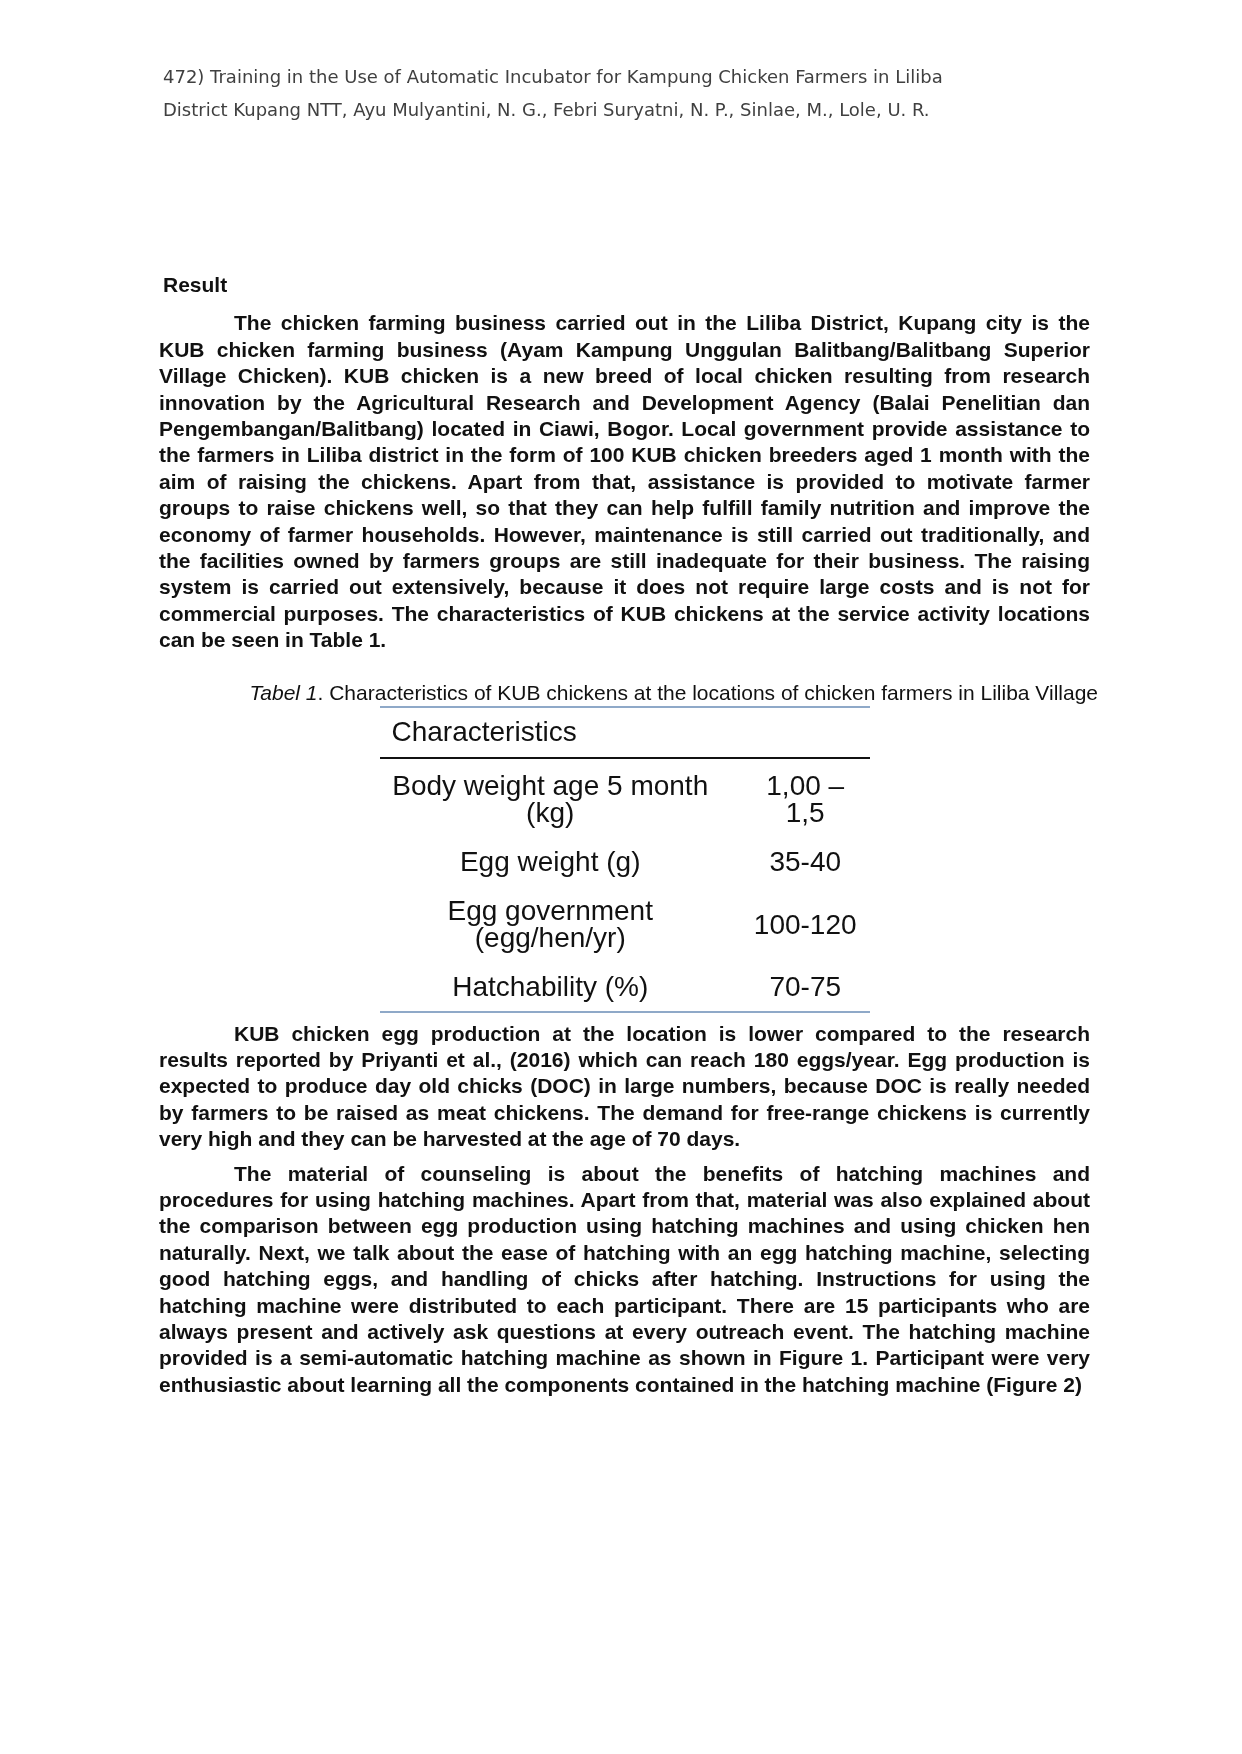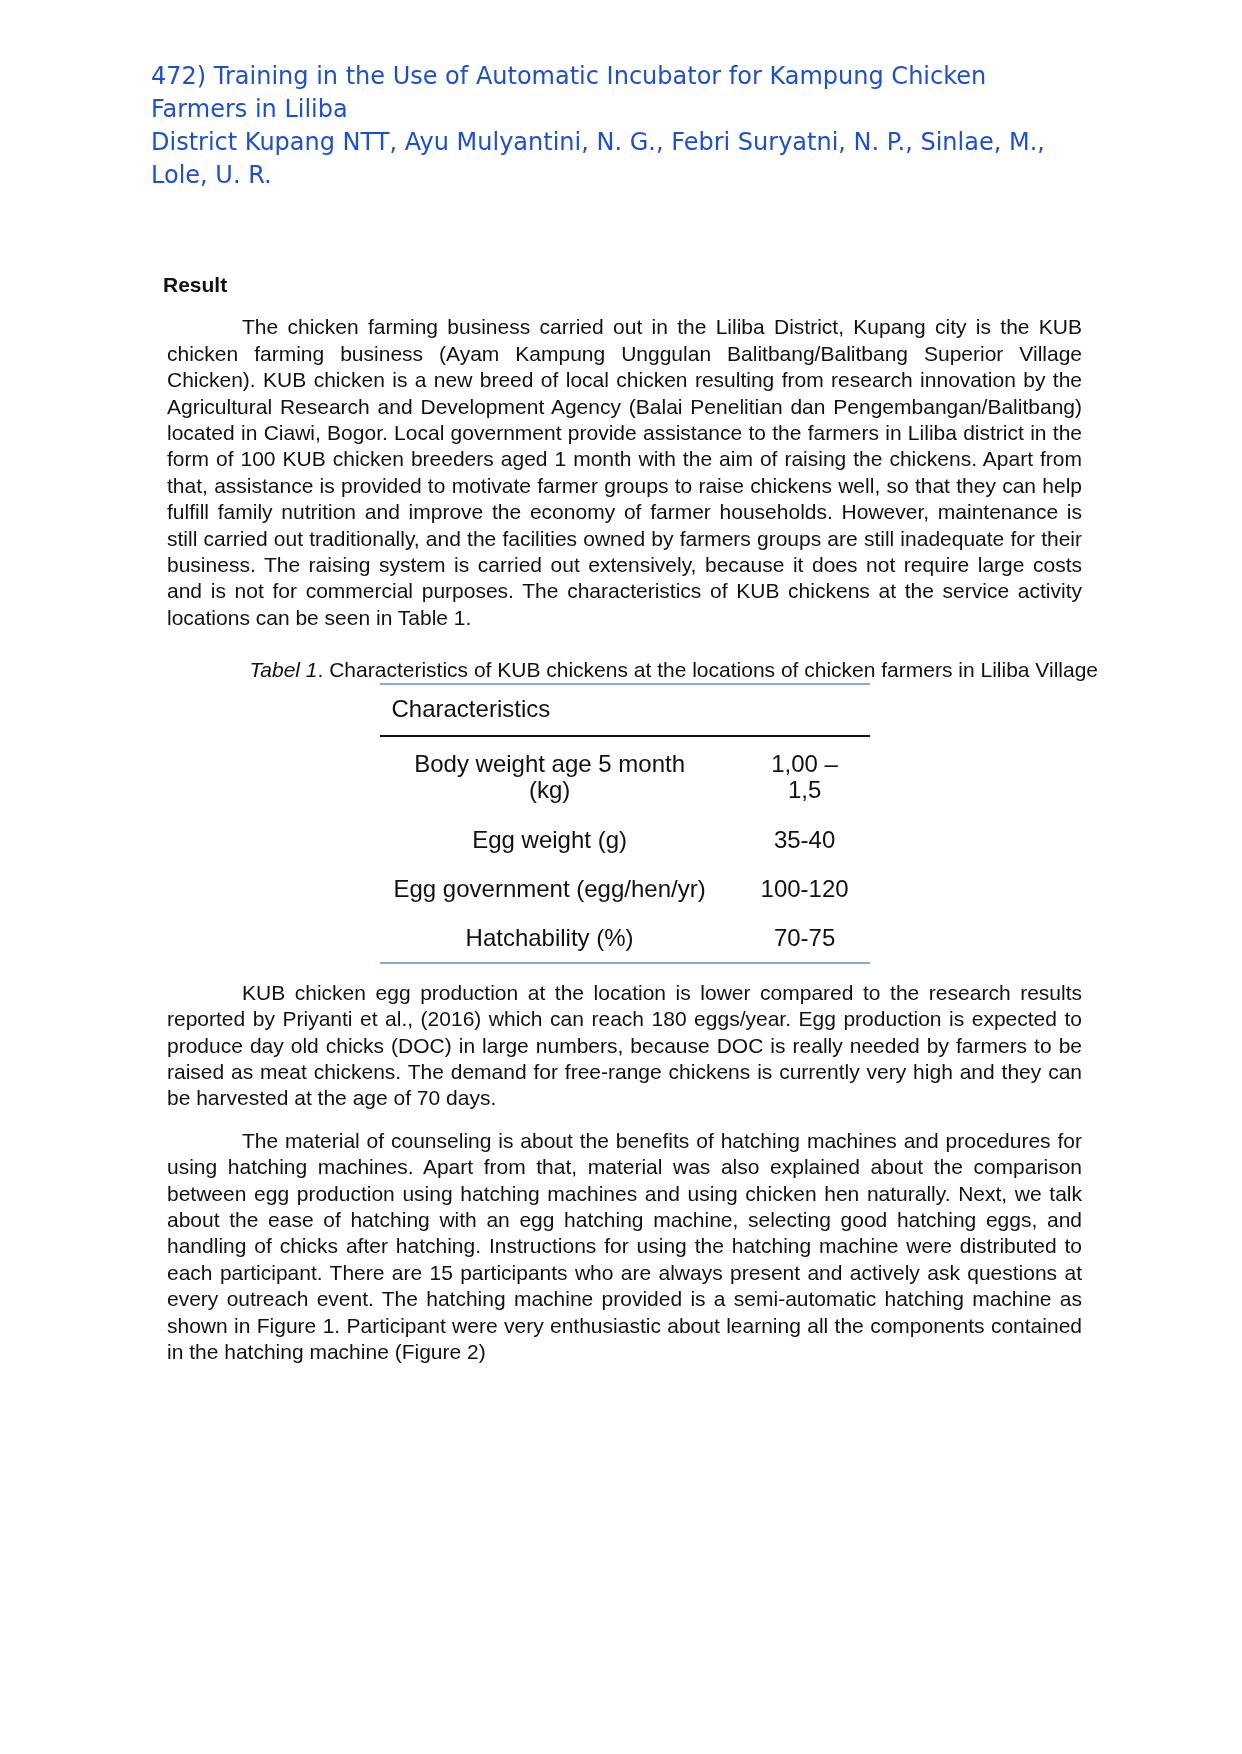--- a/index.html
+++ b/index.html
@@ -1,33 +1,33 @@
 <!DOCTYPE html>
 <html><head>
 <meta charset="utf-8">
 <style>
   html, body { margin: 0; padding: 0; background: #ffffff; }
   body { width: 1242px; height: 1754px; position: relative; overflow: hidden; color: #111; }
   .running-head {
-    position: absolute; left: 151px; top: 60px; width: 930px;
-    font-family: "DejaVu Sans", sans-serif; font-size: 24px; line-height: 33px; color: #1d4ed8;
+    position: absolute; left: 163px; top: 60px; width: 930px;
+    font-family: "DejaVu Sans", sans-serif; font-size: 18px; line-height: 33px; color: #404040;
   }
   .content {
     position: absolute; left: 151px; top: 260px; width: 947px;
     font-family: "Liberation Sans", sans-serif; font-size: 21px; line-height: 26.4px; color: #111;
   }
   .section-heading { font-weight: bold; margin: 12px; }
-  p.para { margin: 16px; text-align: justify; text-indent: 75px; }
+  p.para { margin: 8px; text-align: justify; text-indent: 75px; font-weight: bold; }
   .caption {
     text-align: right; margin: 26px 0 0 0; line-height: 26px;
   }
   .caption .label { font-style: italic; }
   table.data {
     margin: 0 auto; border-collapse: collapse; width: 490px;
-    font-family: "Liberation Sans", sans-serif; font-size: 24px;
+    font-family: "Liberation Sans", sans-serif; font-size: 28px;
     border-top: 2px solid #8fa9c8; border-bottom: 2px solid #8fa9c8;
   }
   table.data th { text-align: left; font-weight: normal; padding: 11px 12px 12px 12px; border-bottom: 2px solid #111; }
   table.data td { padding: 13px 12px 10px 12px; height: 23px; text-align: center; }
   table.data td.val { padding-left: 32px; }
   table.data tr:first-child td { padding-top: 14px; }
   .after-table { margin-top: 28px; }
 </style>
 </head>
 <body>

